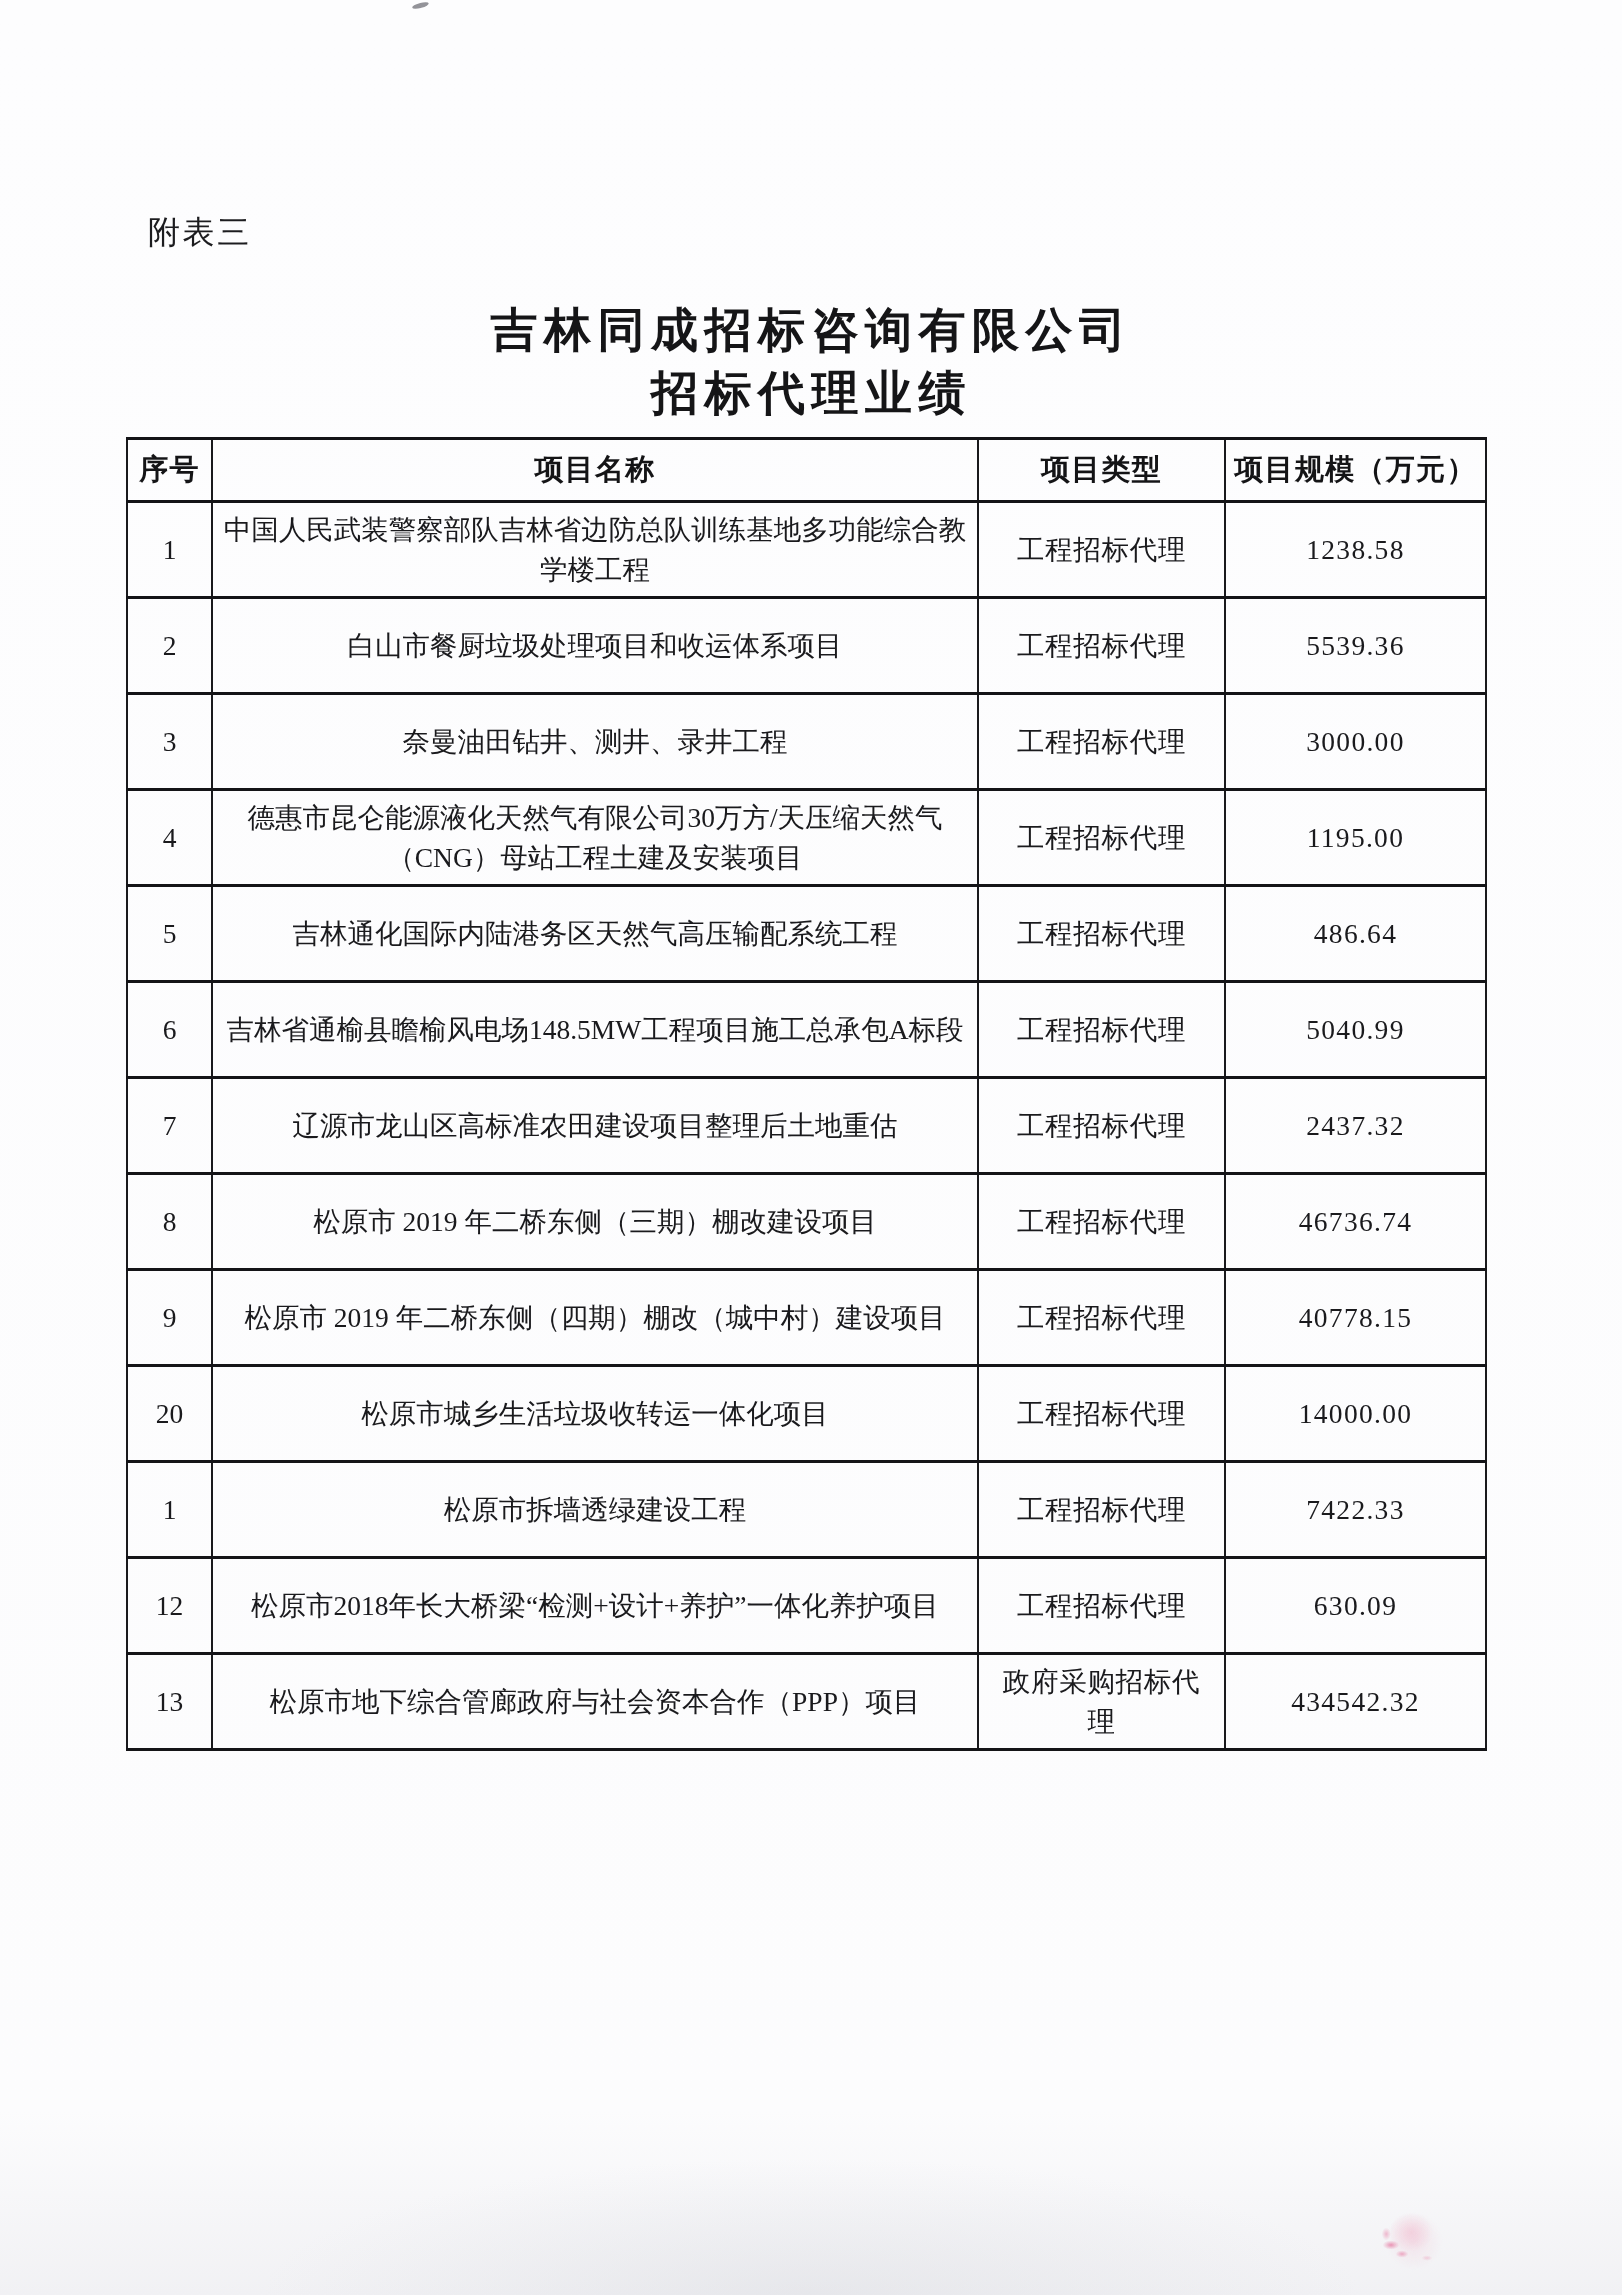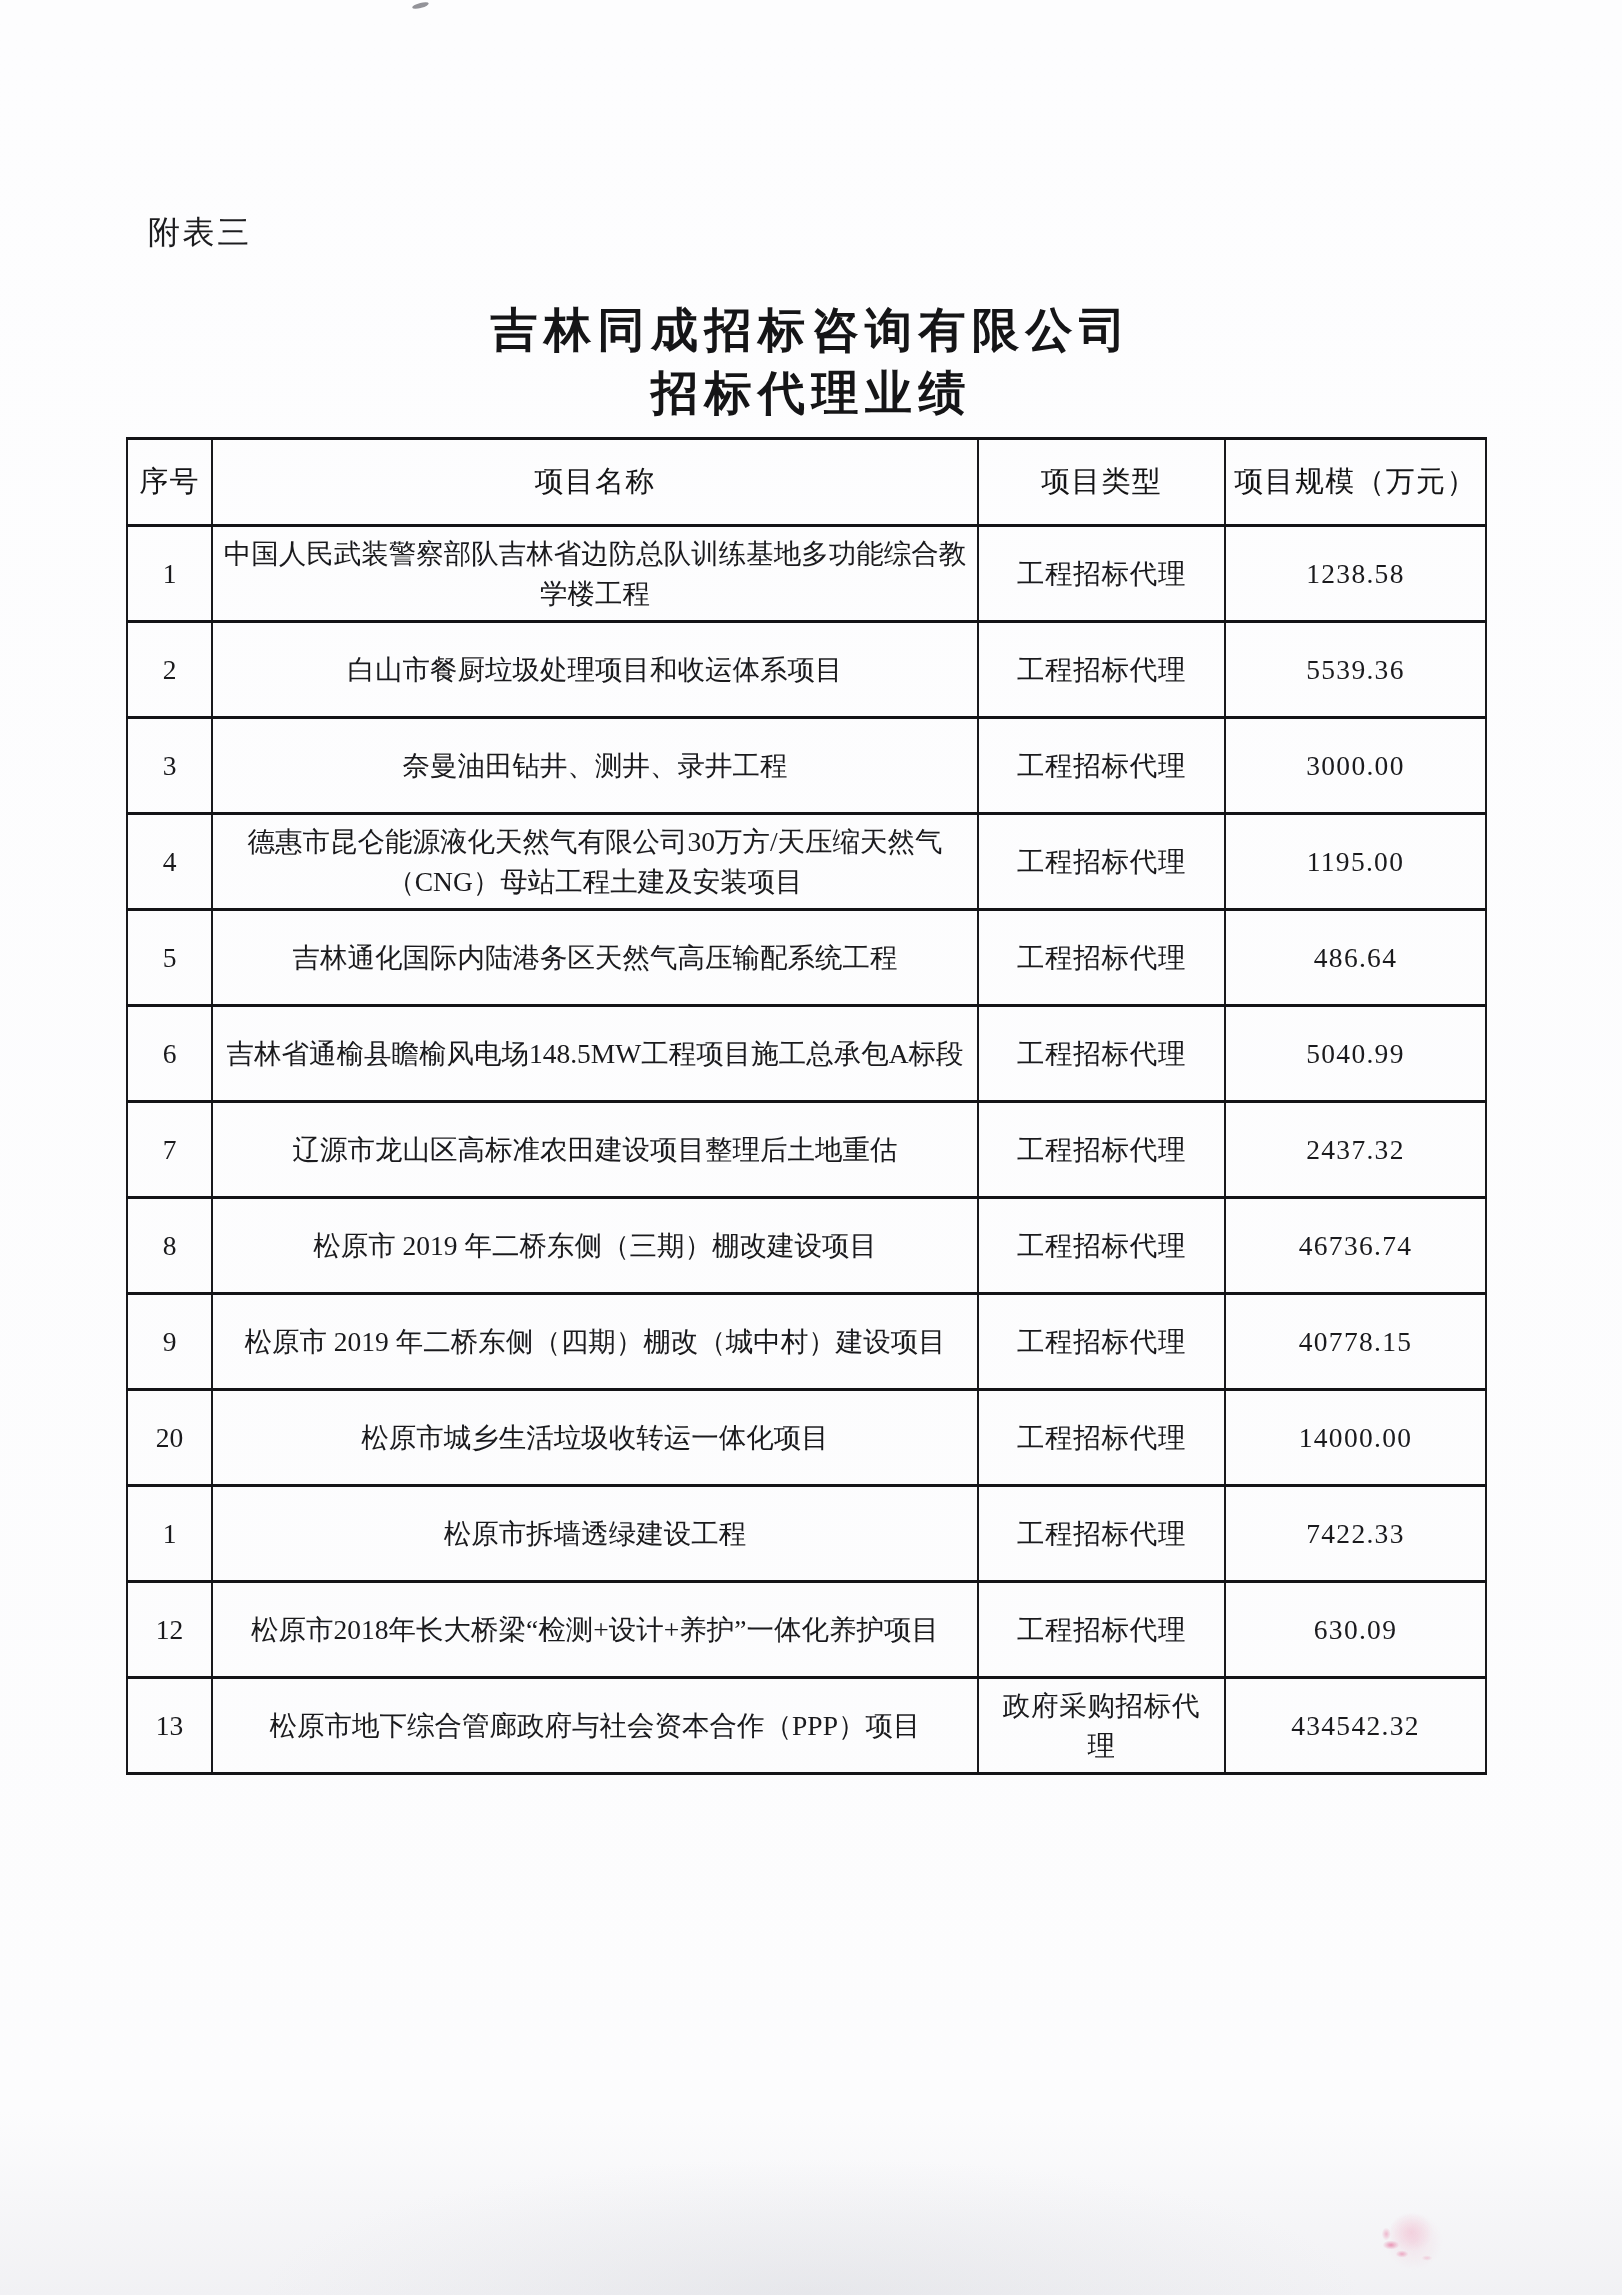--- a/index.html
+++ b/index.html
@@ -58,23 +58,23 @@
     border-right: 2px solid #19191c;
     border-top: 3.3px solid #141417;
     border-bottom: 3.3px solid #141417;
     text-align: center;
     vertical-align: middle;
     padding: 3.9px 6.5px;
     box-sizing: border-box;
     overflow: hidden;
   }
   .perf-table th {
-    height: 87px;
+    height: 63px;
     font-size: 29px;
-    font-weight: normal;
+    font-weight: bold;
     letter-spacing: 1.3px;
     color: #141416;
   }
   .perf-table td {
     height: 96px;
     font-size: 27.5px;
     line-height: 1.45;
     color: #1a1a1d;
   }
   td.cell-name { padding: 3.9px 7.9px; }

